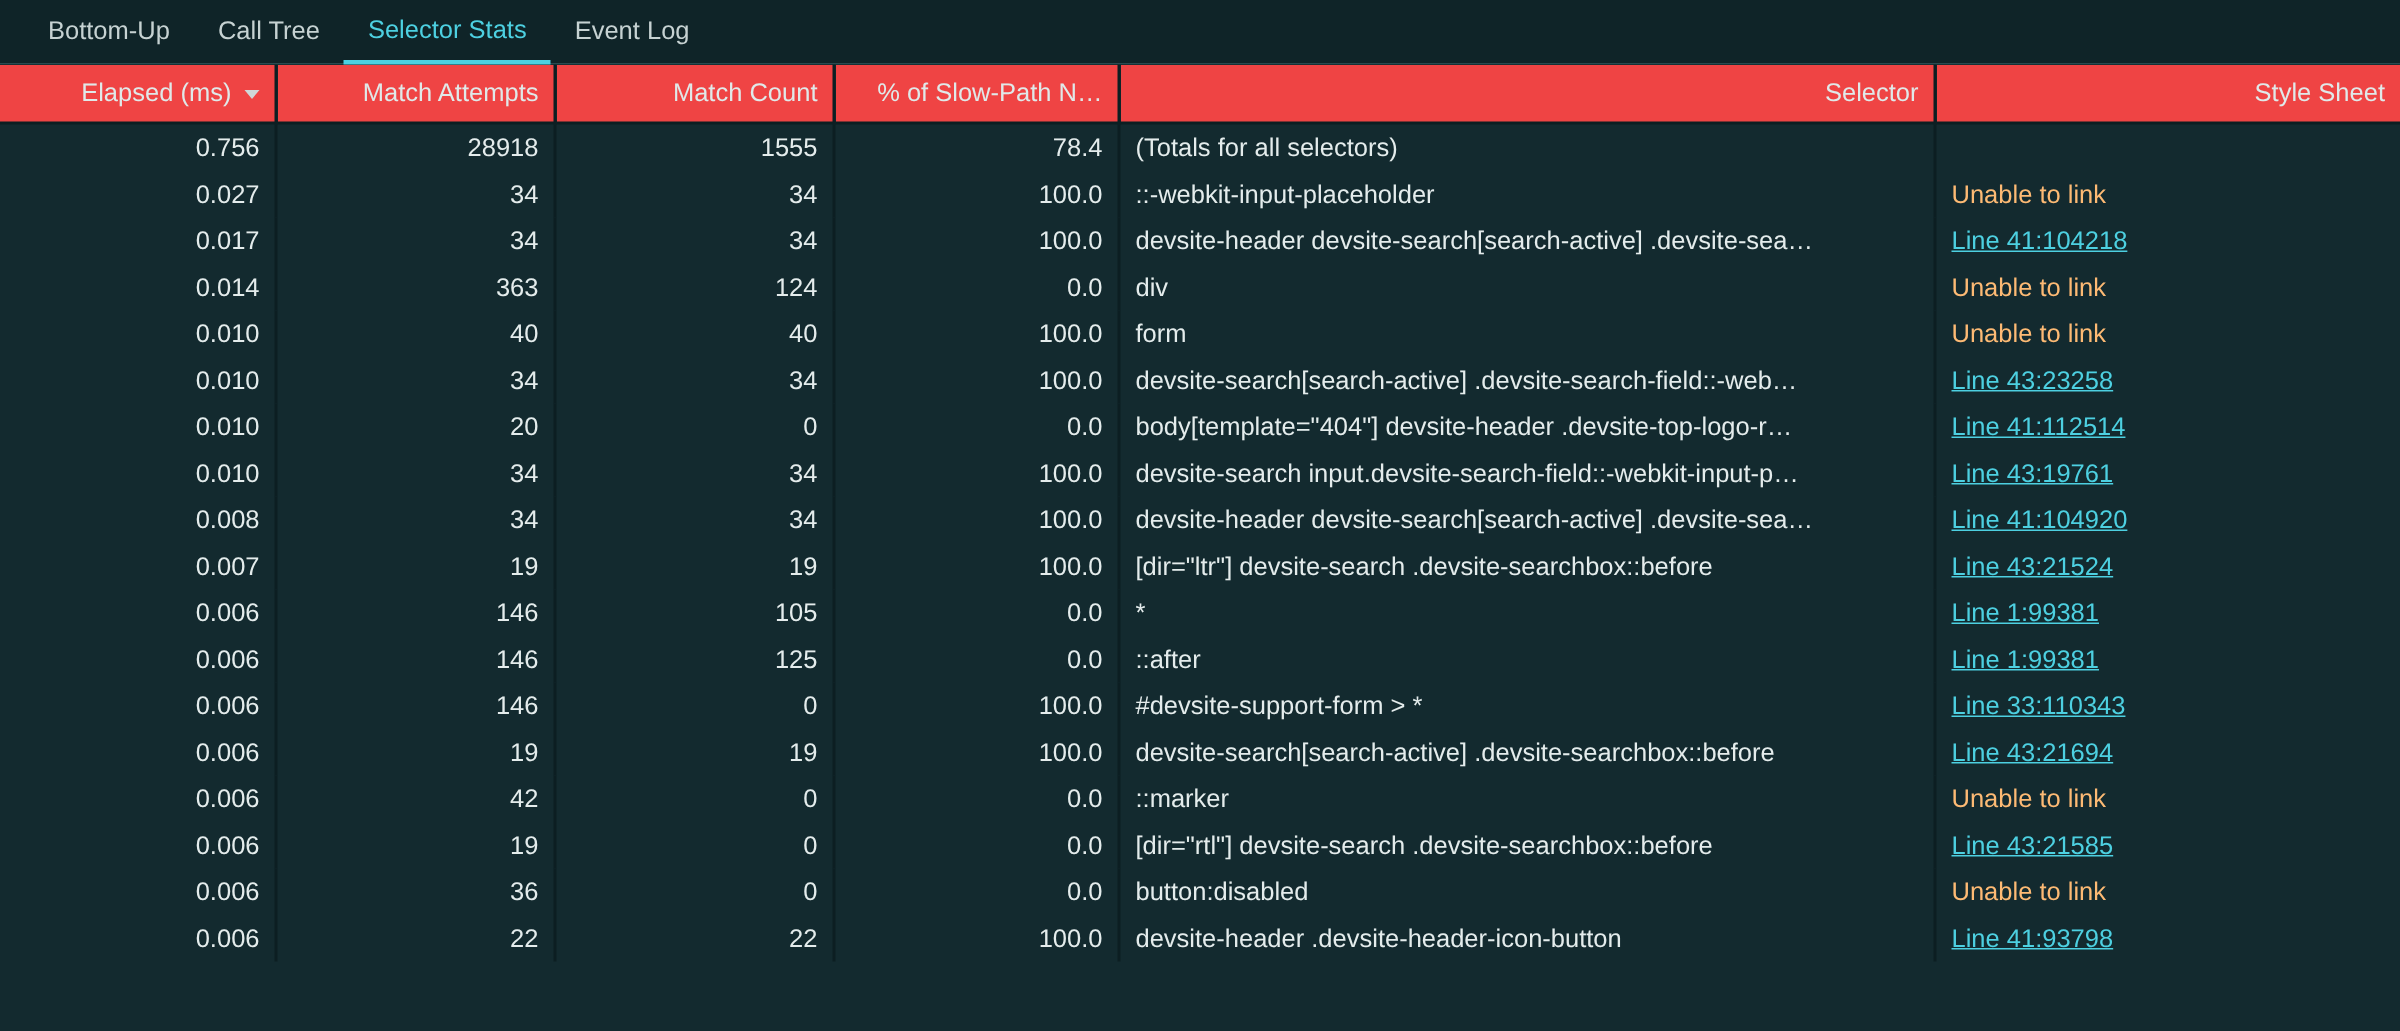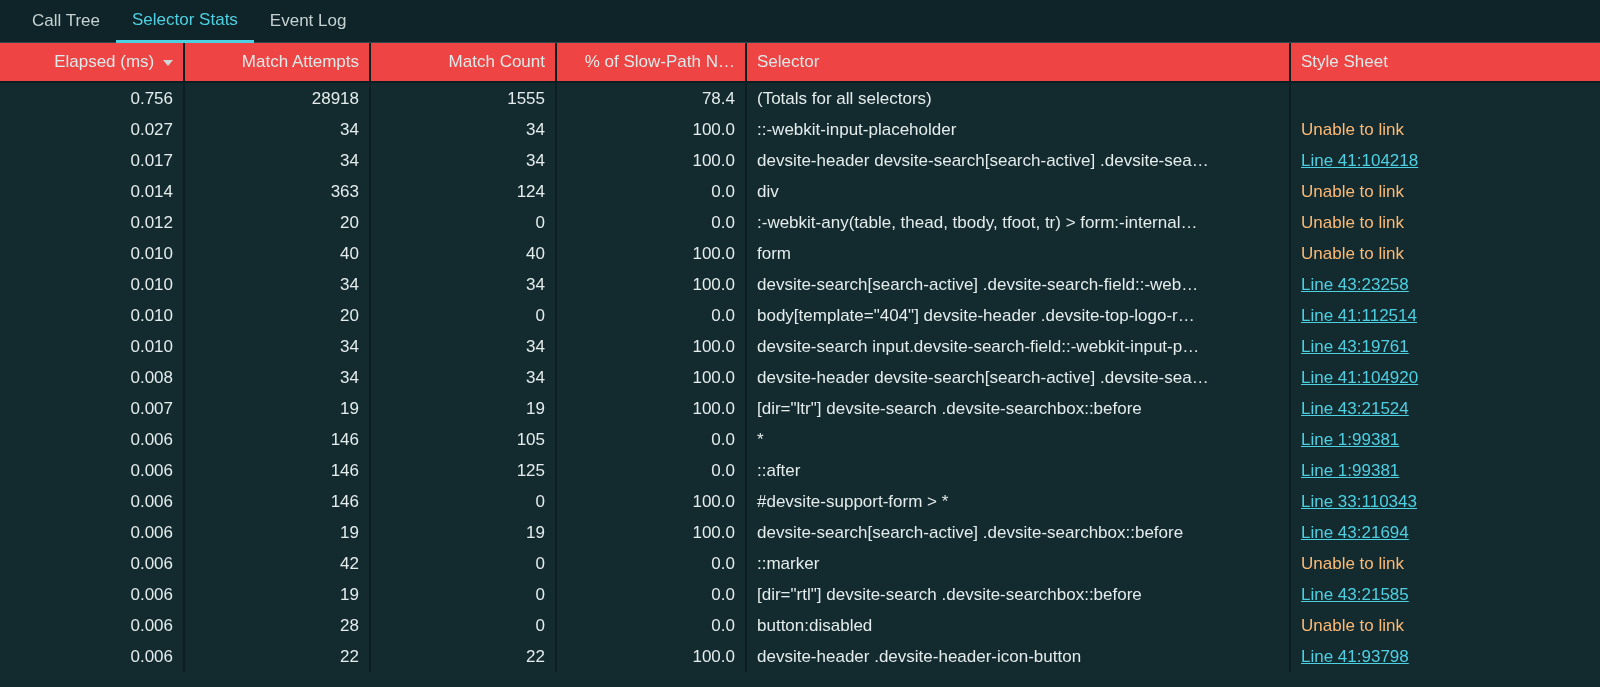--- a/index.html
+++ b/index.html
@@ -42,21 +42,21 @@
     }
     table {
       width: 100%;
       border-collapse: collapse;
       table-layout: fixed;
     }
     thead {
       background: #ef4444;
     }
     th {
-      text-align: left;
+      text-align: right;
       font-weight: 400;
       padding: 9px 10px;
       font-size: 17px;
       color: #e0e9e9;
       border-right: 2px solid #0c1e22;
       border-bottom: 2px solid #0c1e22;
       white-space: nowrap;
       overflow: hidden;
       text-overflow: ellipsis;
       cursor: default;
@@ -94,20 +94,21 @@
       border-left: 5px solid transparent;
       border-right: 5px solid transparent;
       border-top: 6px solid #cfd8d8;
       vertical-align: middle;
     }
   </style>
 </head>
 <body>
 
 <div class="tabs">
+  <div class="tab">Bottom-Up</div>
   <div class="tab">Call Tree</div>
   <div class="tab active">Selector Stats</div>
   <div class="tab">Event Log</div>
 </div>
 
 <div class="table-wrap">
   <table>
     <colgroup>
       <col class="col-elapsed">
         <col class="col-attempts">
@@ -156,28 +157,20 @@
         </tr>
         <tr>
           <td class="num">0.014</td>
           <td class="num">363</td>
           <td class="num">124</td>
           <td class="num">0.0</td>
           <td>div</td>
           <td class="plain">Unable to link</td>
         </tr>
         <tr>
-          <td class="num">0.012</td>
-          <td class="num">20</td>
-          <td class="num">0</td>
-          <td class="num">0.0</td>
-          <td>:-webkit-any(table, thead, tbody, tfoot, tr) &gt; form:-internal…</td>
-          <td class="plain">Unable to link</td>
-        </tr>
-        <tr>
           <td class="num">0.010</td>
           <td class="num">40</td>
           <td class="num">40</td>
           <td class="num">100.0</td>
           <td>form</td>
           <td class="plain">Unable to link</td>
         </tr>
         <tr>
           <td class="num">0.010</td>
           <td class="num">34</td>
@@ -261,21 +254,21 @@
         <tr>
           <td class="num">0.006</td>
           <td class="num">19</td>
           <td class="num">0</td>
           <td class="num">0.0</td>
           <td>[dir="rtl"] devsite-search .devsite-searchbox::before</td>
           <td class="link"><span class="lk">Line 43:21585</span></td>
         </tr>
         <tr>
           <td class="num">0.006</td>
-          <td class="num">28</td>
+          <td class="num">36</td>
           <td class="num">0</td>
           <td class="num">0.0</td>
           <td>button:disabled</td>
           <td class="plain">Unable to link</td>
         </tr>
         <tr>
           <td class="num">0.006</td>
           <td class="num">22</td>
           <td class="num">22</td>
           <td class="num">100.0</td>

